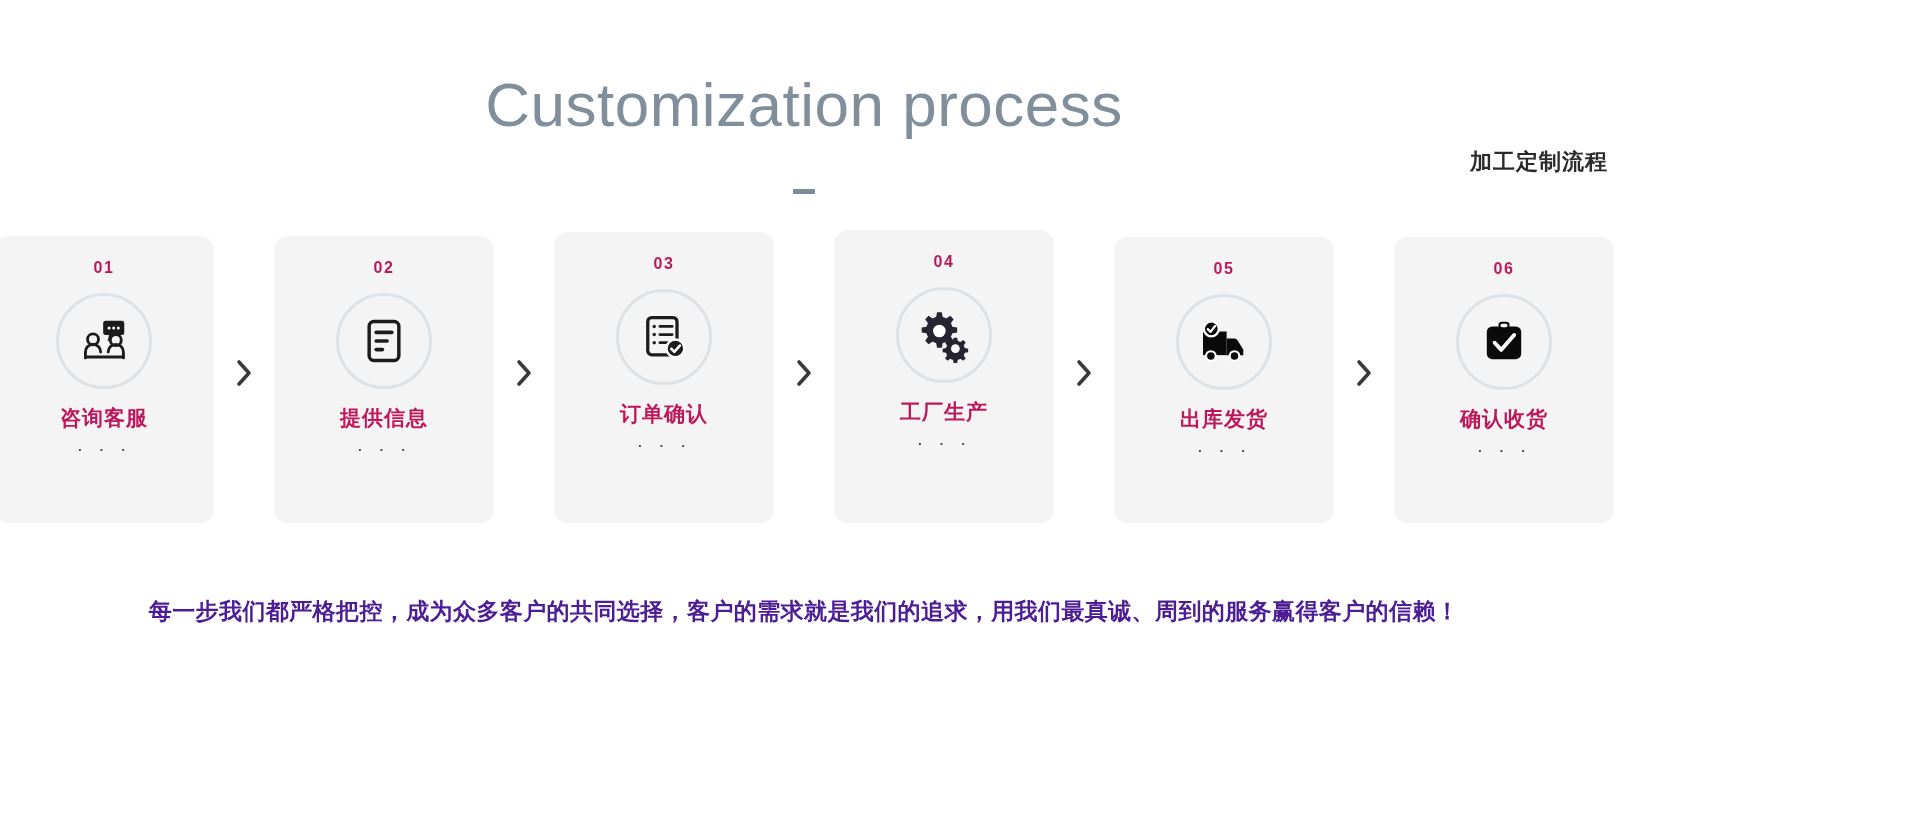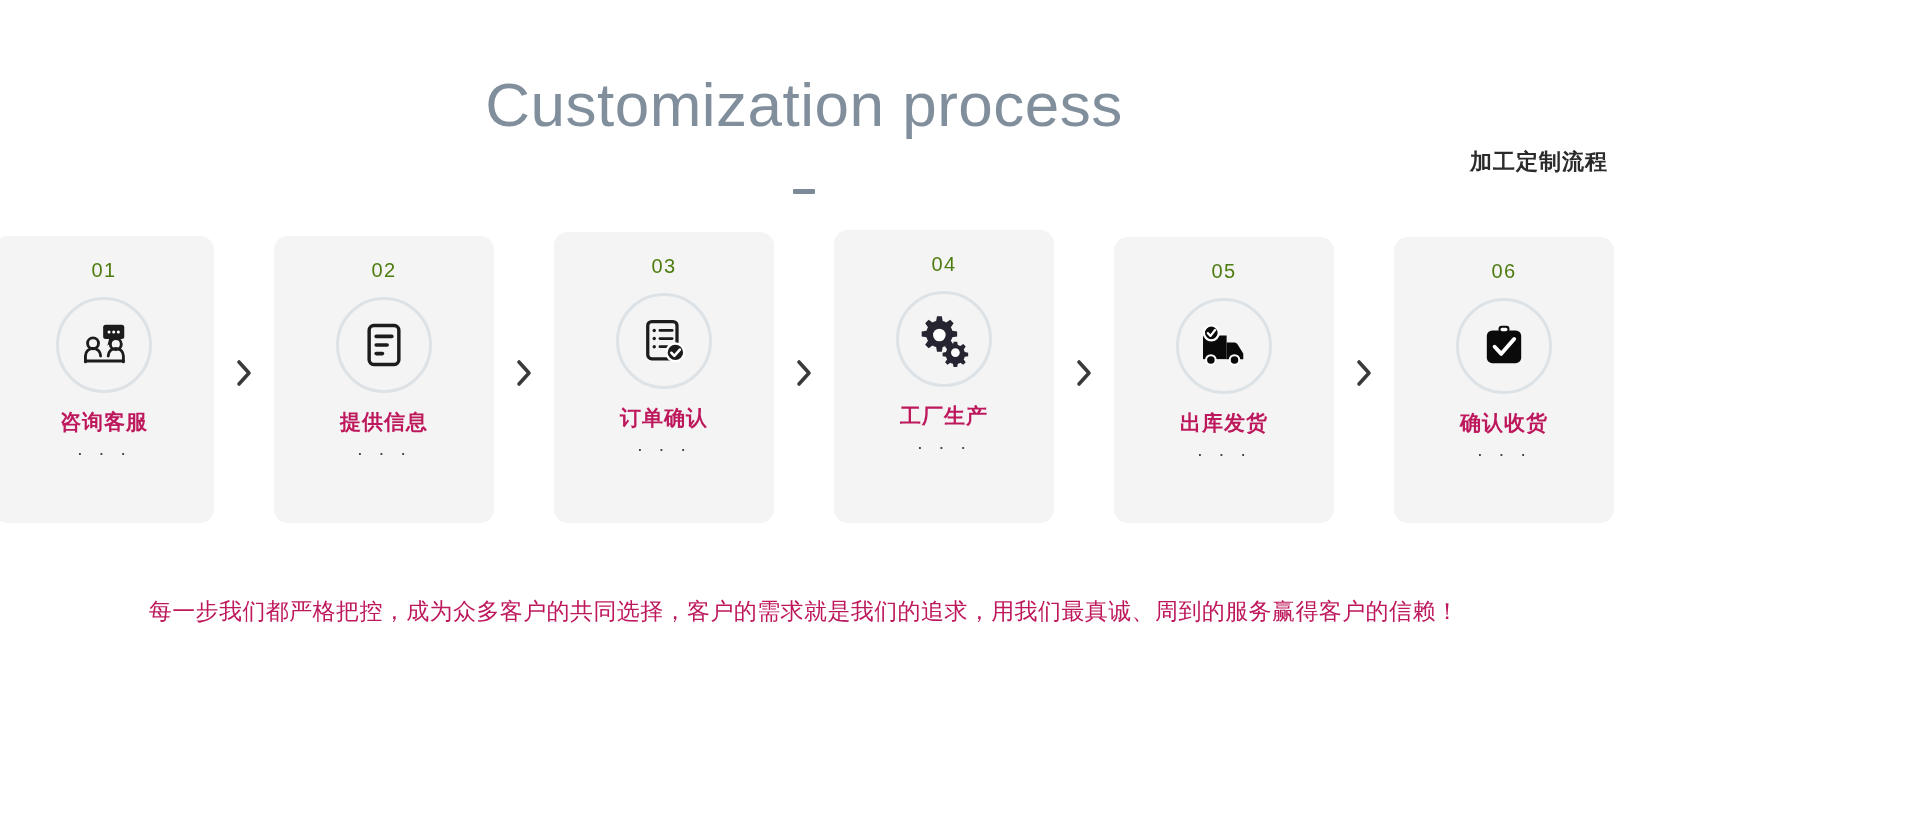--- a/index.html
+++ b/index.html
@@ -58,23 +58,23 @@
     padding-top:24px;
   }
   .card.o1 { margin-top:0px; }
   .card.o2 { margin-top:0px; }
   .card.o3 { margin-top:-4px; height:291px; }
   .card.o4 { margin-top:-6px; height:293px;text-align:right; }
   .card.o5 { margin-top:1px; height:286px; }
   .card.o6 { margin-top:1px; height:286px; }
 
   .step-num {
-    font-size:20px;
-    font-weight:400;
-    color:#4d7c0f;
+    font-size:16px;
+    font-weight:700;
+    color:#be185d;
     letter-spacing:1.5px;
     line-height:1;
   }
   .icon-ring {
     margin-top:17px;
     width:96px; height:96px;
     border-radius:50%;
     border:3px solid #dde2e6;
     display:flex;
     align-items:center;
@@ -105,23 +105,24 @@
     align-self:flex-start;
     margin-top:122px;
     color:#3a3a3a;
   }
   .arrow svg { display:block; }
 
   
   .footer { width:100%; text-align:center; margin-top:72px; }
   .footer-text {
     font-size:23px;
-    color:#be185d;
+    color:#4c1d95;
     letter-spacing:0.4px;
     line-height:1.4;
+    font-weight:bold;
   }
   .cta-wrap { margin-top:30px; display:flex; justify-content:center; }
   .cta-btn {
     width:265px; height:58px;
     background:#848f9c;
     border:none;
     border-radius:29px;
     color:#ffffff;
     font-size:22px;
     letter-spacing:2px;

